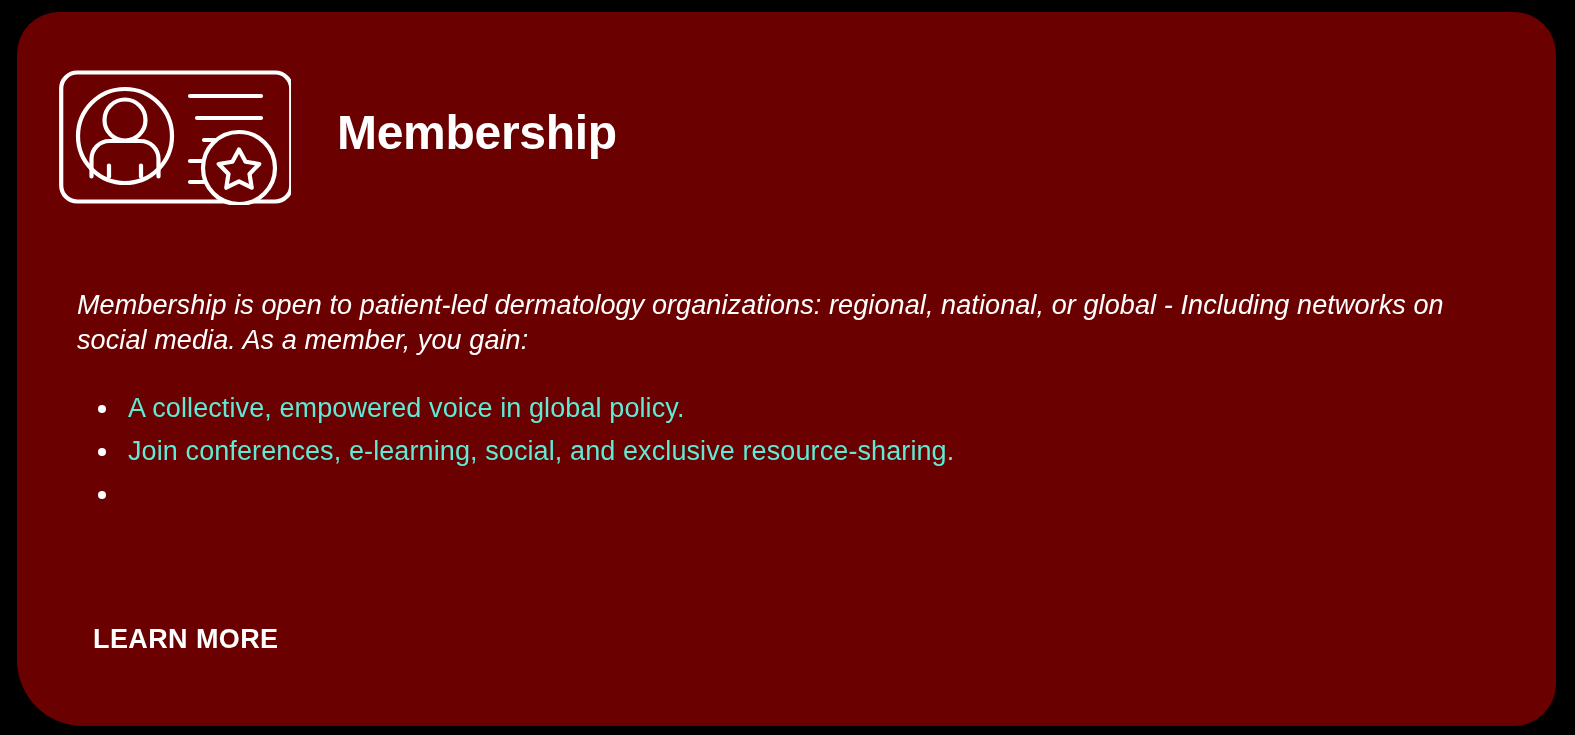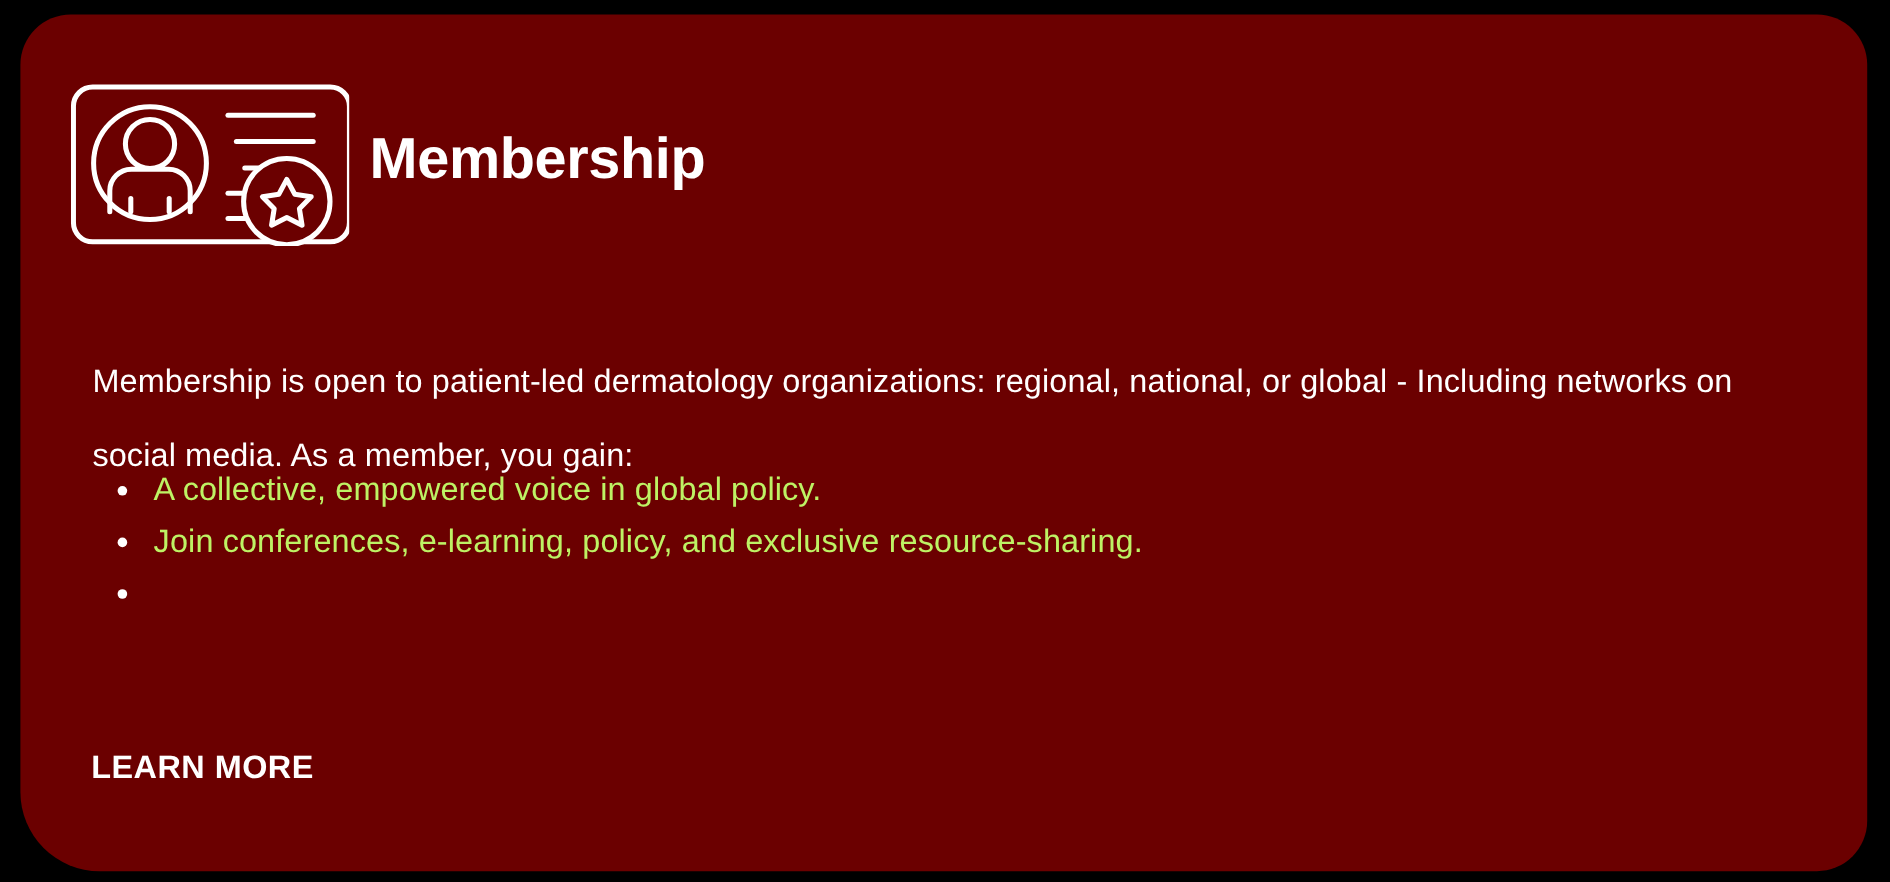--- a/index.html
+++ b/index.html
@@ -52,69 +52,70 @@
     flex: 0 0 232px;
     display: block;
   }
 
   .card-title {
     font-size: 48px;
     font-weight: bold;
     color: #FFFFFF;
     letter-spacing: -0.3px;
     line-height: 1;
-    margin-left: 17px;
+    margin-left: 46px;
     white-space: nowrap;
   }
 
   
   .intro {
     position: absolute;
     left: 60px;
     top: 249px;
     width: 1440px;
     font-size: 27px;
-    line-height: 61px;
+    line-height: 35px;
     color: #FFFFFF;
     letter-spacing: 0.1px;
+    font-style: italic;
   }
 
   .benefits {
     position: absolute;
     left: 60px;
     top: 375px;
     margin: 0;
     padding: 0;
     list-style: none;
     width: 1420px;
   }
 
   .benefits li {
     position: relative;
     font-size: 27px;
     line-height: 43px;
-    color: #bef264;
+    color: #5eead4;
     padding-left: 51px;
     letter-spacing: 0.1px;
   }
 
   .benefits li .bullet-dot {
     position: absolute;
     left: 21px;
     top: 18px;
     width: 8px;
     height: 8px;
     border-radius: 50%;
     background: #FFFFFF;
   }
 
   
   .learn-more {
     position: absolute;
-    left: 59px;
+    left: 76px;
     top: 612px;
     font-size: 27px;
     font-weight: bold;
     color: #FFFFFF;
     letter-spacing: 0.4px;
     text-decoration: none;
     display: inline-block;
     cursor: pointer;
   }
 </style>
@@ -154,21 +155,21 @@
 
     <p class="intro">Membership is open to patient-led dermatology organizations: regional, national, or global - Including networks on social media. As a member, you gain:</p>
 
     <ul class="benefits">
       <li>
         <span class="bullet-dot"></span>
         <span>A collective, empowered voice in global policy.</span>
       </li>
       <li>
         <span class="bullet-dot"></span>
-        <span>Join conferences, e-learning, policy, and exclusive resource-sharing.</span>
+        <span>Join conferences, e-learning, social, and exclusive resource-sharing.</span>
       </li>
       <li>
         <span class="bullet-dot"></span>
       </li>
     </ul>
 
     <a class="learn-more" href="#">LEARN MORE</a>
 
   </div>
 </div>

